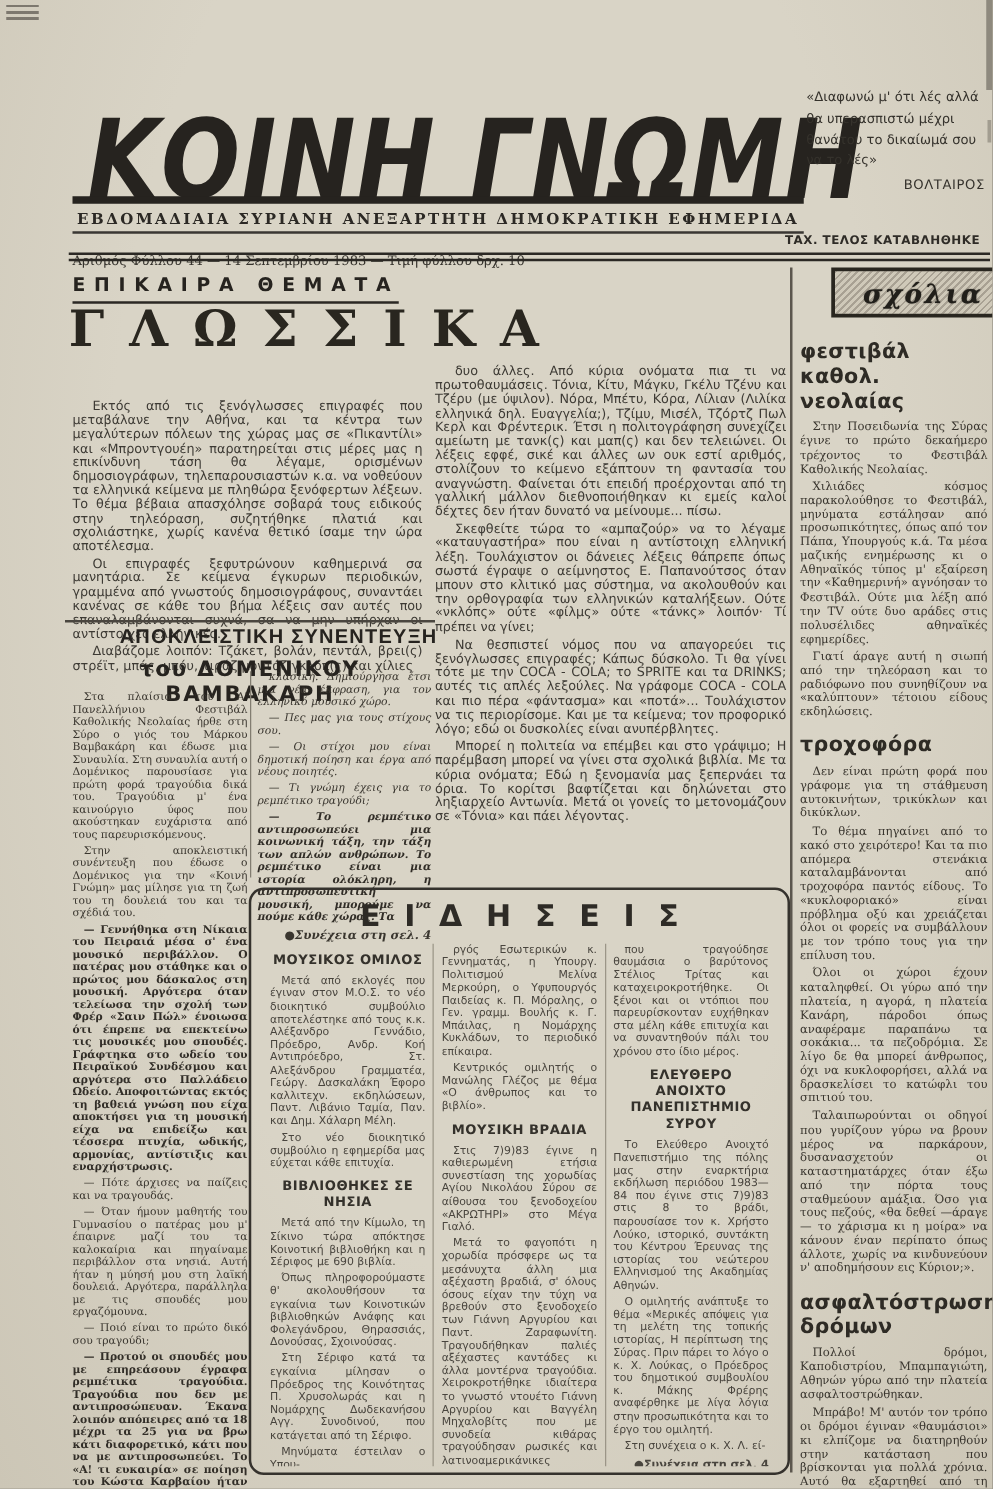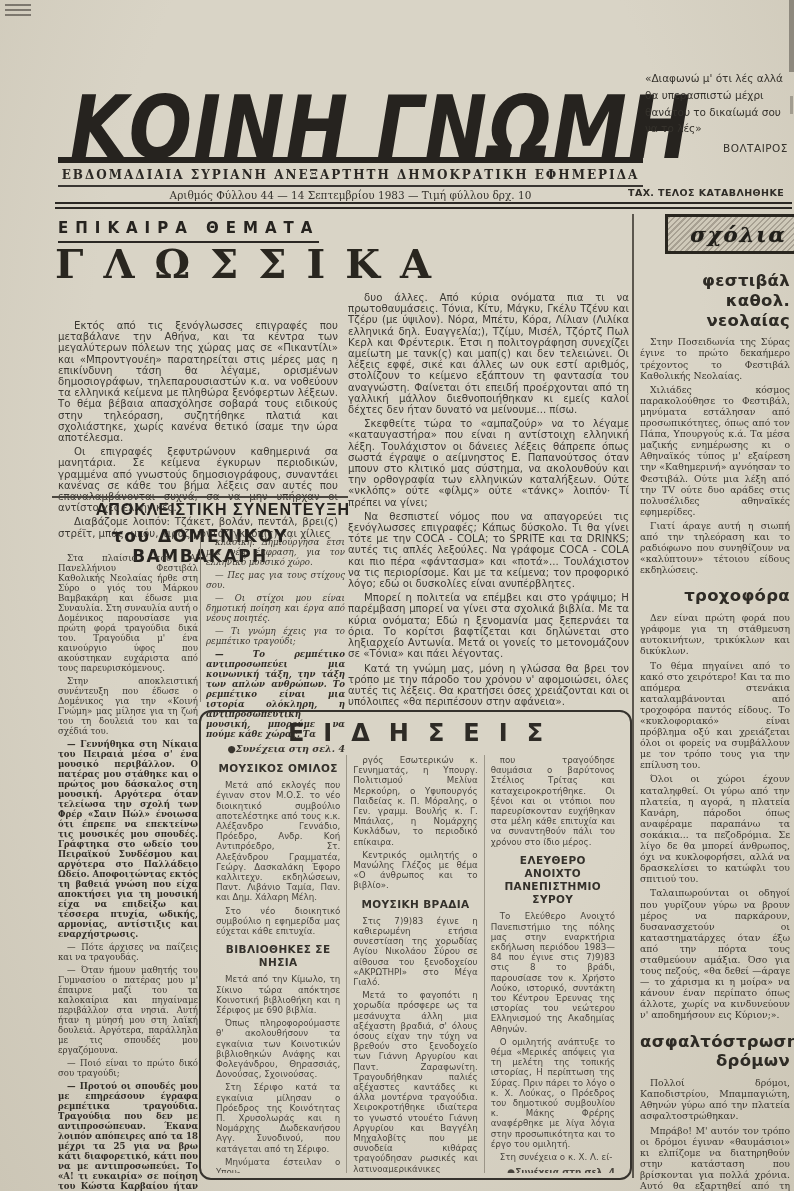--- a/index.html
+++ b/index.html
@@ -21,21 +21,21 @@
         font-family:"DejaVu Sans", sans-serif;font-size:10.5px;line-height:1.6;color:#35322c;}
   .motto p{margin:0;}
   .motto .motto-attr{text-align:right;margin-top:3px;letter-spacing:.5px;}
   .title-rule{position:absolute;left:58px;top:157px;width:585px;height:6px;background:#26231f;}
   .subtitle-row{position:absolute;left:58px;top:168px;width:585px;display:flex;
         align-items:center;justify-content:center;gap:12px;}
   .triple-bar{width:34px;height:9px;opacity:.9;
         background:repeating-linear-gradient(to bottom,#2b2824 0 1.5px,transparent 1.5px 3.5px);}
   .subtitle{font-weight:bold;font-size:12px;letter-spacing:2px;white-space:nowrap;color:#2b2824;}
   .thin-rule{position:absolute;left:58px;top:185px;width:585px;height:1.5px;background:#3a3733;}
-  .issue-line{position:absolute;left:58px;top:189px;width:585px;text-align:center;
+  .issue-line{position:absolute;left:58px;top:203px;width:585px;text-align:left;
         font-size:10.5px;color:#36332d;}
   .postal{position:absolute;left:628px;top:187px;font-family:"DejaVu Sans", sans-serif;
         font-size:9.5px;font-weight:bold;letter-spacing:.4px;color:#2f2c27;}
   .double-rule{position:absolute;left:55px;top:202px;width:737px;height:3px;
         border-top:2px solid #2b2824;border-bottom:2px solid #2b2824;}
 
   
   .kicker{position:absolute;left:58px;top:219px;font-family:"DejaVu Sans", sans-serif;
         font-weight:bold;font-size:15px;letter-spacing:7px;color:#26231f;
         border-bottom:2.5px solid #2b2824;padding-bottom:4px;}
@@ -82,21 +82,21 @@
   .sidebar-vrule{position:absolute;left:632px;top:214px;width:1.5px;height:964px;background:#5c574e;}
   .scholia-box{position:absolute;left:641px;top:214px;width:147px;height:40px;
         border:3px solid #29261f;box-sizing:border-box;display:flex;align-items:center;
         justify-content:center;
         background:repeating-linear-gradient(135deg,#a8a193 0 1.5px,#cfc9b9 1.5px 4px);margin-left:24px;}
   .scholia-box span{font-style:italic;font-weight:bold;font-size:21px;letter-spacing:2px;
         color:#211f1a;text-shadow:0 0 1px #211f1a;}
   .sidebar-content{position:absolute;left:640px;top:260px;width:150px;}
   .sidebar-content p{margin:0 0 3px;font-size:9.3px;line-height:11.1px;text-align:justify;
         text-indent:10px;color:#39352e;}
-  .sidebar-content h4{margin:11px 0 6px;text-align:right;font-family:"DejaVu Sans", sans-serif;
+  .sidebar-content h4{margin:11px 0 6px;text-align:left;font-family:"DejaVu Sans", sans-serif;
         font-size:16.5px;line-height:1.2;font-weight:bold;letter-spacing:.3px;color:#2e2b25;}
 </style>
 </head>
 <body>
 
 <div class="page">
 
   <div class="corner-marks"></div>
   <div class="edge-mark"></div>
   <div class="edge-mark2"></div>
@@ -122,21 +122,20 @@
   <div class="glossika-col1 article-sans">
       <p>Εκτός από τις ξενόγλωσσες επιγραφές που μεταβάλανε την Αθήνα, και τα κέντρα των μεγαλύτερων πόλεων της χώρας μας σε «Πικαντίλι» και «Μπροντγουέη» παρατηρείται στις μέρες μας η επικίνδυνη τάση θα λέγαμε, ορισμένων δημοσιογράφων, τηλεπαρουσιαστών κ.α. να νοθεύουν τα ελληνικά κείμενα με πληθώρα ξενόφερτων λέξεων. Το θέμα βέβαια απασχόλησε σοβαρά τους ειδικούς στην τηλεόραση, συζητήθηκε πλατιά και σχολιάστηκε, χωρίς κανένα θετικό ίσαμε την ώρα αποτέλεσμα.</p>
       <p>Οι επιγραφές ξεφυτρώνουν καθημερινά σα μανητάρια. Σε κείμενα έγκυρων περιοδικών, γραμμένα από γνωστούς δημοσιογράφους, συναντάει κανένας σε κάθε του βήμα λέξεις σαν αυτές που επαναλαμβάνονται συχνά, σα να μην υπήρχαν οι αντίστοιχες ελληνικές.</p>
       <p>Διαβάζομε λοιπόν: Τζάκετ, βολάν, πεντάλ, βρει(ς) στρέϊτ, μπάς, μπόυ, τιράζ μοντάζ γκλόπ(ς) και χίλιες</p>
     </div>
   <div class="glossika-col2 article-sans">
       <p>δυο άλλες. Από κύρια ονόματα πια τι να πρωτοθαυμάσεις. Τόνια, Κίτυ, Μάγκυ, Γκέλυ Τζένυ και Τζέρυ (με ύψιλον). Νόρα, Μπέτυ, Κόρα, Λίλιαν (Λιλίκα ελληνικά δηλ. Ευαγγελία;), Τζίμυ, Μισέλ, Τζόρτζ Πωλ Κερλ και Φρέντερικ. Έτσι η πολιτογράφηση συνεχίζει αμείωτη με τανκ(ς) και μαπ(ς) και δεν τελειώνει. Οι λέξεις εφφέ, σικέ και άλλες ων ουκ εστί αριθμός, στολίζουν το κείμενο εξάπτουν τη φαντασία του αναγνώστη. Φαίνεται ότι επειδή προέρχονται από τη γαλλική μάλλον διεθνοποιήθηκαν κι εμείς καλοί δέχτες δεν ήταν δυνατό να μείνουμε... πίσω.</p>
       <p>Σκεφθείτε τώρα το «αμπαζούρ» να το λέγαμε «καταυγαστήρα» που είναι η αντίστοιχη ελληνική λέξη. Τουλάχιστον οι δάνειες λέξεις θάπρεπε όπως σωστά έγραψε ο αείμνηστος Ε. Παπανούτσος όταν μπουν στο κλιτικό μας σύστημα, να ακολουθούν και την ορθογραφία των ελληνικών καταλήξεων. Ούτε «νκλόπς» ούτε «φίλμς» ούτε «τάνκς» λοιπόν· Τί πρέπει να γίνει;</p>
       <p>Να θεσπιστεί νόμος που να απαγορεύει τις ξενόγλωσσες επιγραφές; Κάπως δύσκολο. Τι θα γίνει τότε με την COCA - COLA; το SPRITE και τα DRINKS; αυτές τις απλές λεξούλες. Να γράφομε COCA - COLA και πιο πέρα «φάντασμα» και «ποτά»... Τουλάχιστον να τις περιορίσομε. Και με τα κείμενα; τον προφορικό λόγο; εδώ οι δυσκολίες είναι ανυπέρβλητες.</p>
       <p>Μπορεί η πολιτεία να επέμβει και στο γράψιμο; Η παρέμβαση μπορεί να γίνει στα σχολικά βιβλία. Με τα κύρια ονόματα; Εδώ η ξενομανία μας ξεπερνάει τα όρια. Το κορίτσι βαφτίζεται και δηλώνεται στο ληξιαρχείο Αντωνία. Μετά οι γονείς το μετονομάζουν σε «Τόνια» και πάει λέγοντας.</p>
-      <p>Κατά τη γνώμη μας, μόνη η γλώσσα θα βρει τον τρόπο με την πάροδο του χρόνου ν' αφομοιώσει, όλες αυτές τις λέξεις. Θα κρατήσει όσες χρειάζονται και οι υπόλοιπες «θα περιπέσουν στην αφάνεια».</p>
     </div>
 
   <div class="interview-rule"></div>
   <h3 class="interview-h1">ΑΠΟΚΛΕΙΣΤΙΚΗ ΣΥΝΕΝΤΕΥΞΗ</h3>
   <h3 class="interview-h2">του ΔΟΜΕΝΙΚΟΥ ΒΑΜΒΑΚΑΡΗ</h3>
   <div class="interview-vrule"></div>
   <div class="interview-col1 article-serif">
       <p>Στα πλαίσια του Α' Πανελλήνιου Φεστιβάλ Καθολικής Νεολαίας ήρθε στη Σύρο ο γιός του Μάρκου Βαμβακάρη και έδωσε μια Συναυλία. Στη συναυλία αυτή ο Δομένικος παρουσίασε για πρώτη φορά τραγούδια δικά του. Τραγούδια μ' ένα καινούργιο ύφος που ακούστηκαν ευχάριστα από τους παρευρισκόμενους.</p>
       <p>Στην αποκλειστική συνέντευξη που έδωσε ο Δομένικος για την «Κοινή Γνώμη» μας μίλησε για τη ζωή του τη δουλειά του και τα σχέδιά του.</p>
       <p class="bold">— Γεννήθηκα στη Νίκαια του Πειραιά μέσα σ' ένα μουσικό περιβάλλον. Ο πατέρας μου στάθηκε και ο πρώτος μου δάσκαλος στη μουσική. Αργότερα όταν τελείωσα την σχολή των Φρέρ «Σαιν Πώλ» ένοιωσα ότι έπρεπε να επεκτείνω τις μουσικές μου σπουδές. Γράφτηκα στο ωδείο του Πειραϊκού Συνδέσμου και αργότερα στο Παλλάδειο Ωδείο. Αποφοιτώντας εκτός τη βαθειά γνώση που είχα αποκτήσει για τη μουσική είχα να επιδείξω και τέσσερα πτυχία, ωδικής, αρμονίας, αντίστιξις και εναρχήστρωσις.</p>

